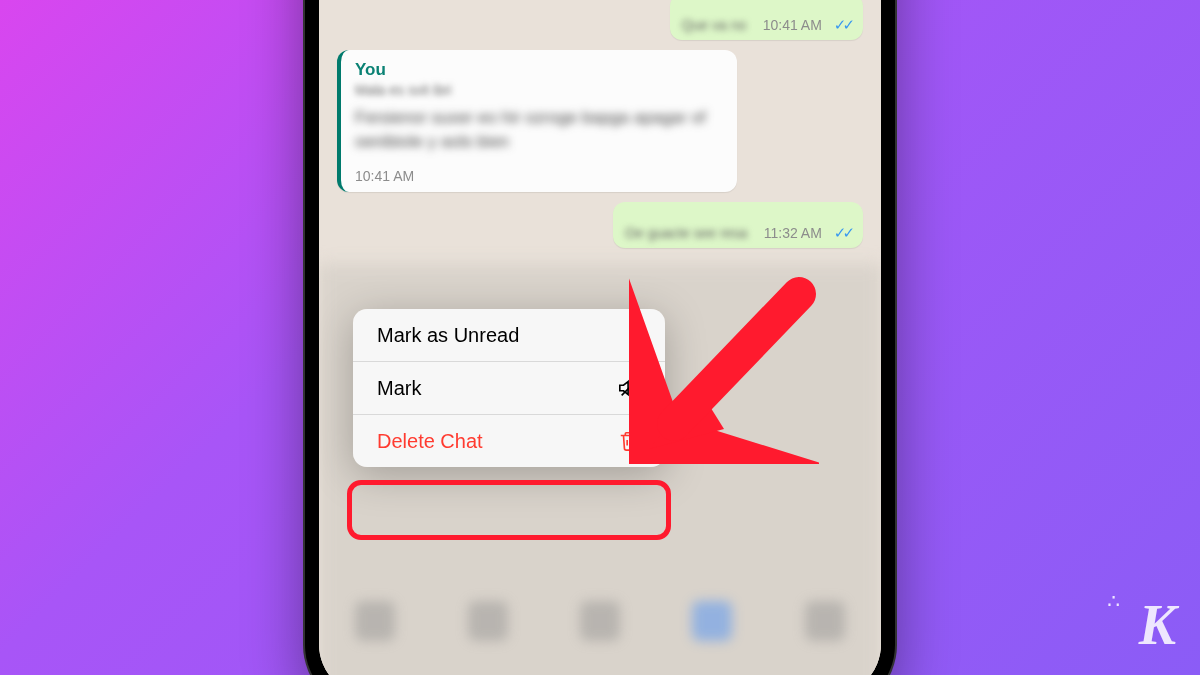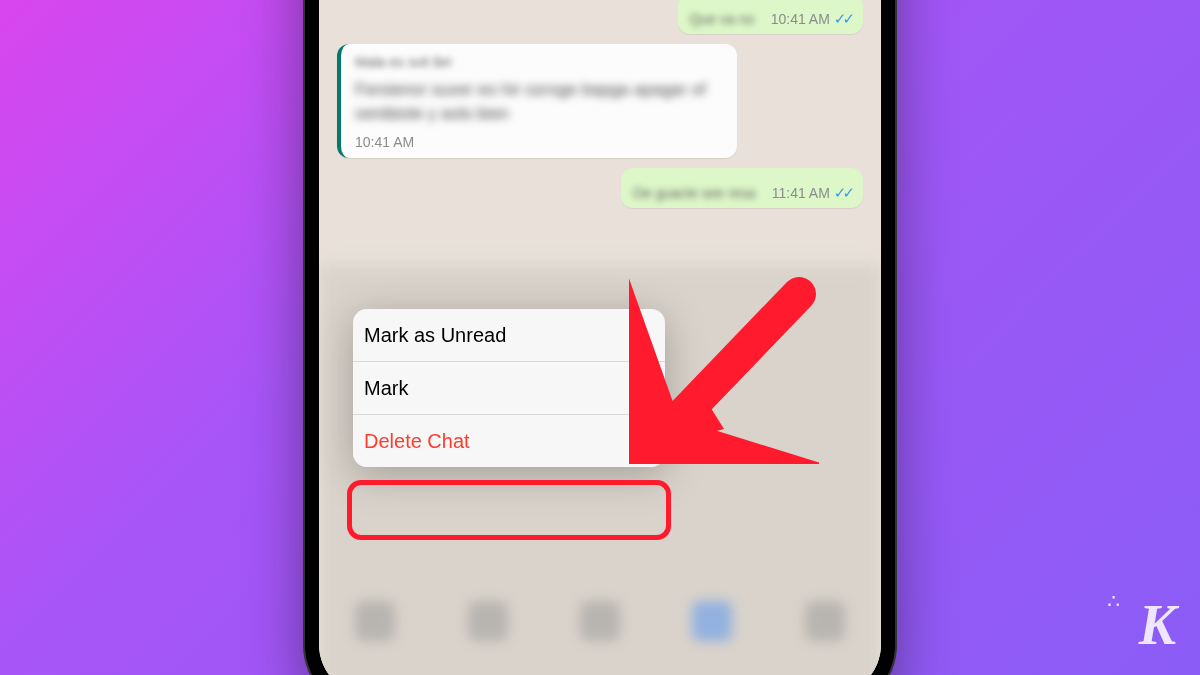--- a/index.html
+++ b/index.html
@@ -81,24 +81,24 @@
 .quote-you {
   color: #0b8274;
   font-weight: 600;
   font-size: 17px;
   margin-bottom: 2px;
 }
 .msg-meta {
   display: flex;
   justify-content: flex-start;
   align-items: center;
-  gap: 4px;
+  gap: 12px;
   font-size: 14px;
   color: #8c8c8c;
-  margin-top: 8px;
+  margin-top: 14px;
 }
 .checks { color: #3797f0; font-size: 15px; letter-spacing: -4px; }
 .blurred-bg {
   position: absolute;
   top: 380px;
   left: 0;
   right: 0;
   bottom: 0;
   background: #d9d3cb;
   filter: blur(8px);
@@ -128,21 +128,21 @@
   width: 312px;
   background: rgba(248,248,248,0.97);
   border-radius: 14px;
   overflow: hidden;
   box-shadow: 0 8px 40px rgba(0,0,0,0.25);
 }
 .menu-item {
   display: flex;
   justify-content: space-between;
   align-items: center;
-  padding: 14px 11px;
+  padding: 14px 24px;
   font-size: 20px;
   color: #000;
   border-bottom: 0.5px solid rgba(0,0,0,0.12);
   cursor: pointer;
 }
 .menu-item:last-child { border-bottom: none; }
 .menu-item.danger { color: #ff3b30; }
 .menu-icon { width: 24px; height: 24px; display: flex; align-items: center; justify-content: center; }
 .highlight-box {
   position: absolute;
@@ -191,31 +191,32 @@
     <div class="chat-area">
       <div class="bubble-out" style="margin-top:100px">
         <span class="blur-text-sm">Que va no</span>
         <div class="msg-meta" style="display:inline-flex;margin-left:12px">
           <span>10:41 AM</span>
           <span class="checks">✓✓</span>
         </div>
       </div>
 
       <div class="bubble-in">
+        <div class="quote-you">You</div>
         <div class="blur-text-sm" style="margin-bottom:8px">Mala es svit ibri</div>
         <div class="blur-text">Fersienor suxer eo hir ozroge bapga apagar of oenibiole y aols bien</div>
         <div class="msg-meta">
           <span>10:41 AM</span>
         </div>
       </div>
 
       <div class="bubble-out">
         <span class="blur-text-sm">Oe guacte see resa</span>
         <div class="msg-meta" style="display:inline-flex;margin-left:12px">
-          <span>11:41 AM</span>
+          <span>11:32 AM</span>
           <span class="checks">✓✓</span>
         </div>
       </div>
     </div>
 
     <div class="blurred-bg"></div>
     <div class="blurred-tabs">
       <div></div>
         <div></div>
         <div></div>

